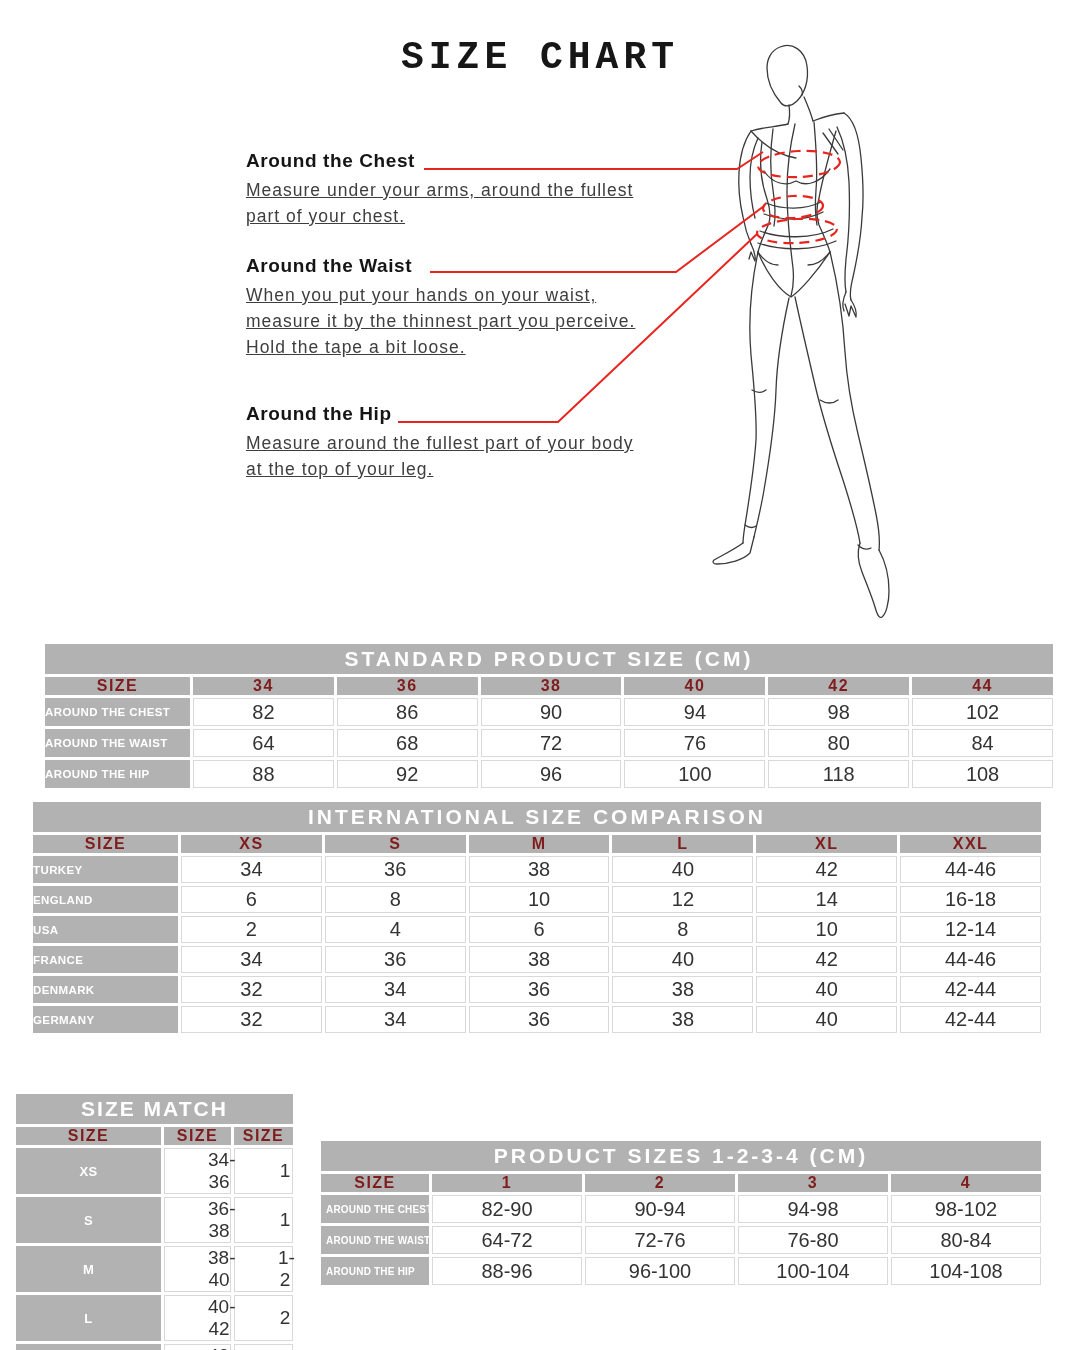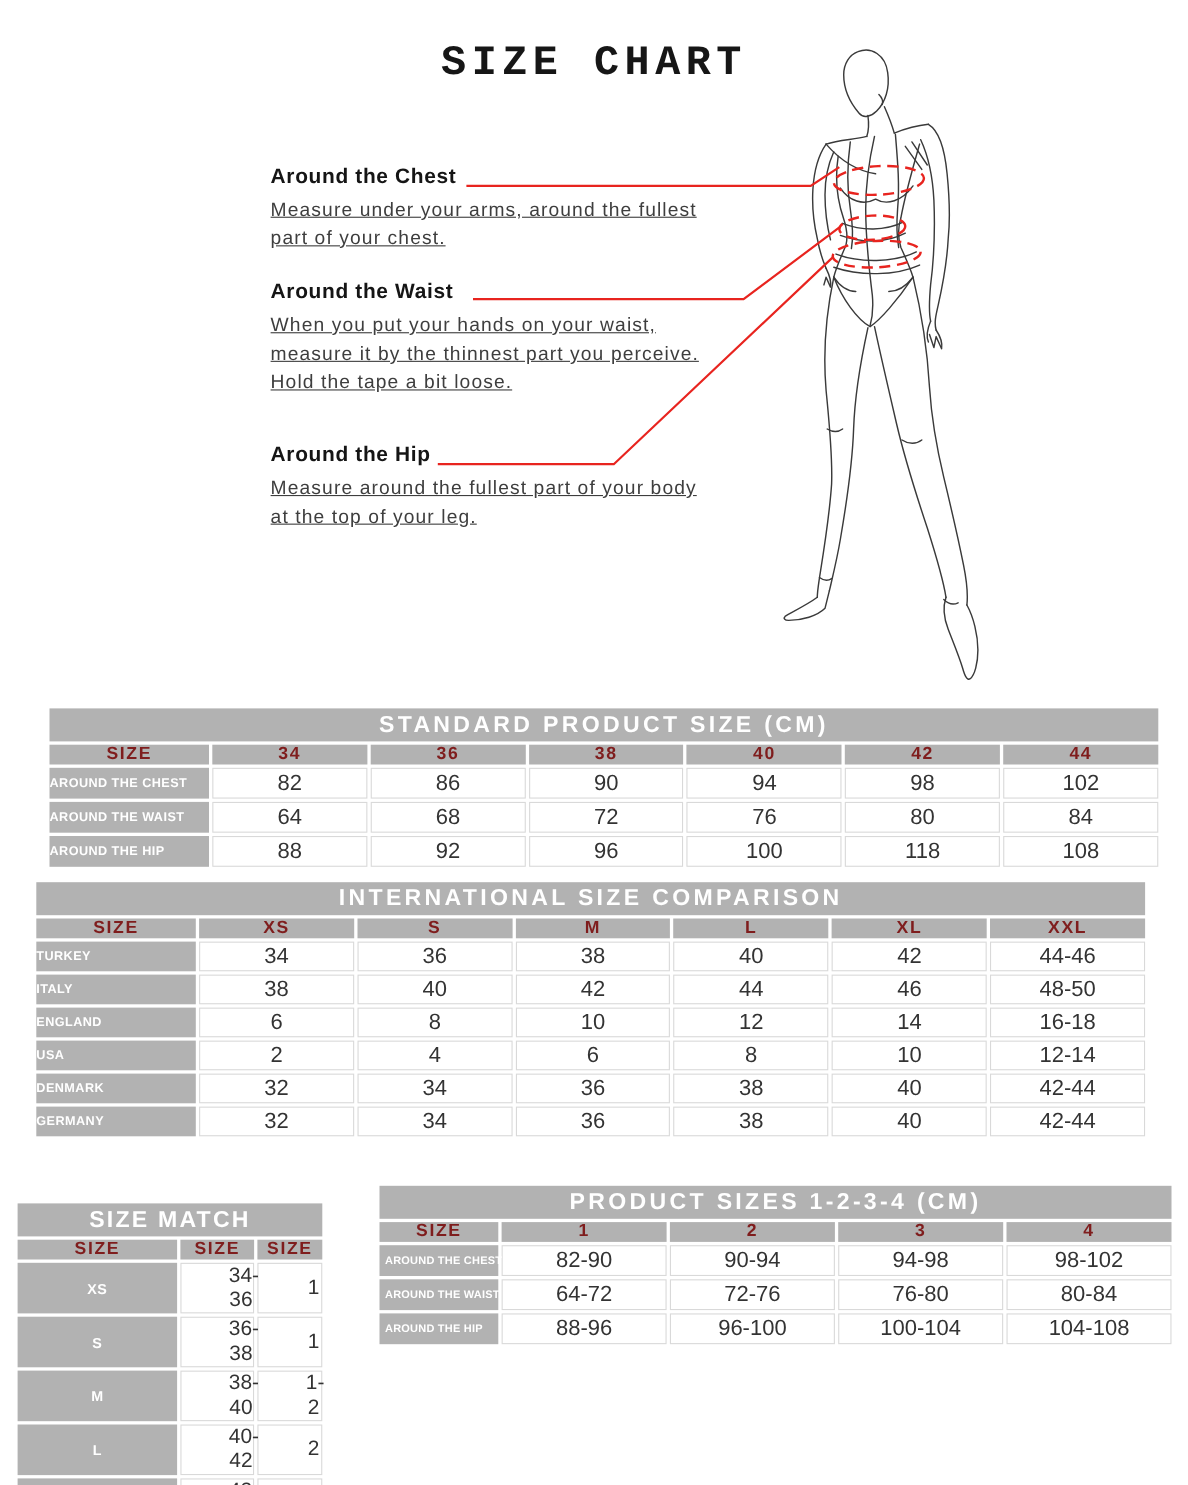--- a/index.html
+++ b/index.html
@@ -33,21 +33,21 @@
   .cell-label{background:var(--gray);color:#fff;font-weight:700;font-size:11.5px;letter-spacing:.4px;text-align:left;padding-left:8px;white-space:nowrap;height:28px;}
   .cell-value{background:#fff;border:1px solid var(--cellborder);text-align:center;font-size:20px;color:#333;height:28px;}
 
   #table-standard{left:30px;top:641px;width:1014px;margin-left:12px;}
   #table-international{left:30px;top:799px;width:1014px;}
   #table-international .cell-value,#table-international .cell-label{height:27px;}
   #table-sizematch{left:13px;top:1091px;width:283px;}
   #table-sizematch .cell-title{letter-spacing:2px;}
   #table-sizematch .cell-label{text-align:center;padding-left:0;font-size:13px;}
   #table-sizematch .cell-value{font-size:19px;padding-left:43px;}
-  #table-productsizes{left:318px;top:1075px;width:726px;margin-left:24px;}
+  #table-productsizes{left:318px;top:1138px;width:726px;}
   #table-productsizes .cell-label{font-size:10px;padding-left:5px;letter-spacing:.2px;}
   .c-label{width:145px;}
   .c-label-sm{width:108px;}
   .c-mid{width:67px;}
 </style>
 </head>
 <body>
 
 <div class="page">
 
@@ -209,47 +209,47 @@
         <tr>
           <td class="cell-label">TURKEY</td>
           <td class="cell-value">34</td>
           <td class="cell-value">36</td>
           <td class="cell-value">38</td>
           <td class="cell-value">40</td>
           <td class="cell-value">42</td>
           <td class="cell-value">44-46</td>
         </tr>
         <tr>
-          <td class="cell-label">ITALY</td>
-          <td class="cell-value">38</td>
-          <td class="cell-value">40</td>
-          <td class="cell-value">42</td>
-          <td class="cell-value">44</td>
-          <td class="cell-value">46</td>
-          <td class="cell-value">48-50</td>
-        </tr>
-        <tr>
           <td class="cell-label">ENGLAND</td>
           <td class="cell-value">6</td>
           <td class="cell-value">8</td>
           <td class="cell-value">10</td>
           <td class="cell-value">12</td>
           <td class="cell-value">14</td>
           <td class="cell-value">16-18</td>
         </tr>
         <tr>
           <td class="cell-label">USA</td>
           <td class="cell-value">2</td>
           <td class="cell-value">4</td>
           <td class="cell-value">6</td>
           <td class="cell-value">8</td>
           <td class="cell-value">10</td>
           <td class="cell-value">12-14</td>
         </tr>
         <tr>
+          <td class="cell-label">FRANCE</td>
+          <td class="cell-value">34</td>
+          <td class="cell-value">36</td>
+          <td class="cell-value">38</td>
+          <td class="cell-value">40</td>
+          <td class="cell-value">42</td>
+          <td class="cell-value">44-46</td>
+        </tr>
+        <tr>
           <td class="cell-label">DENMARK</td>
           <td class="cell-value">32</td>
           <td class="cell-value">34</td>
           <td class="cell-value">36</td>
           <td class="cell-value">38</td>
           <td class="cell-value">40</td>
           <td class="cell-value">42-44</td>
         </tr>
         <tr>
           <td class="cell-label">GERMANY</td>

